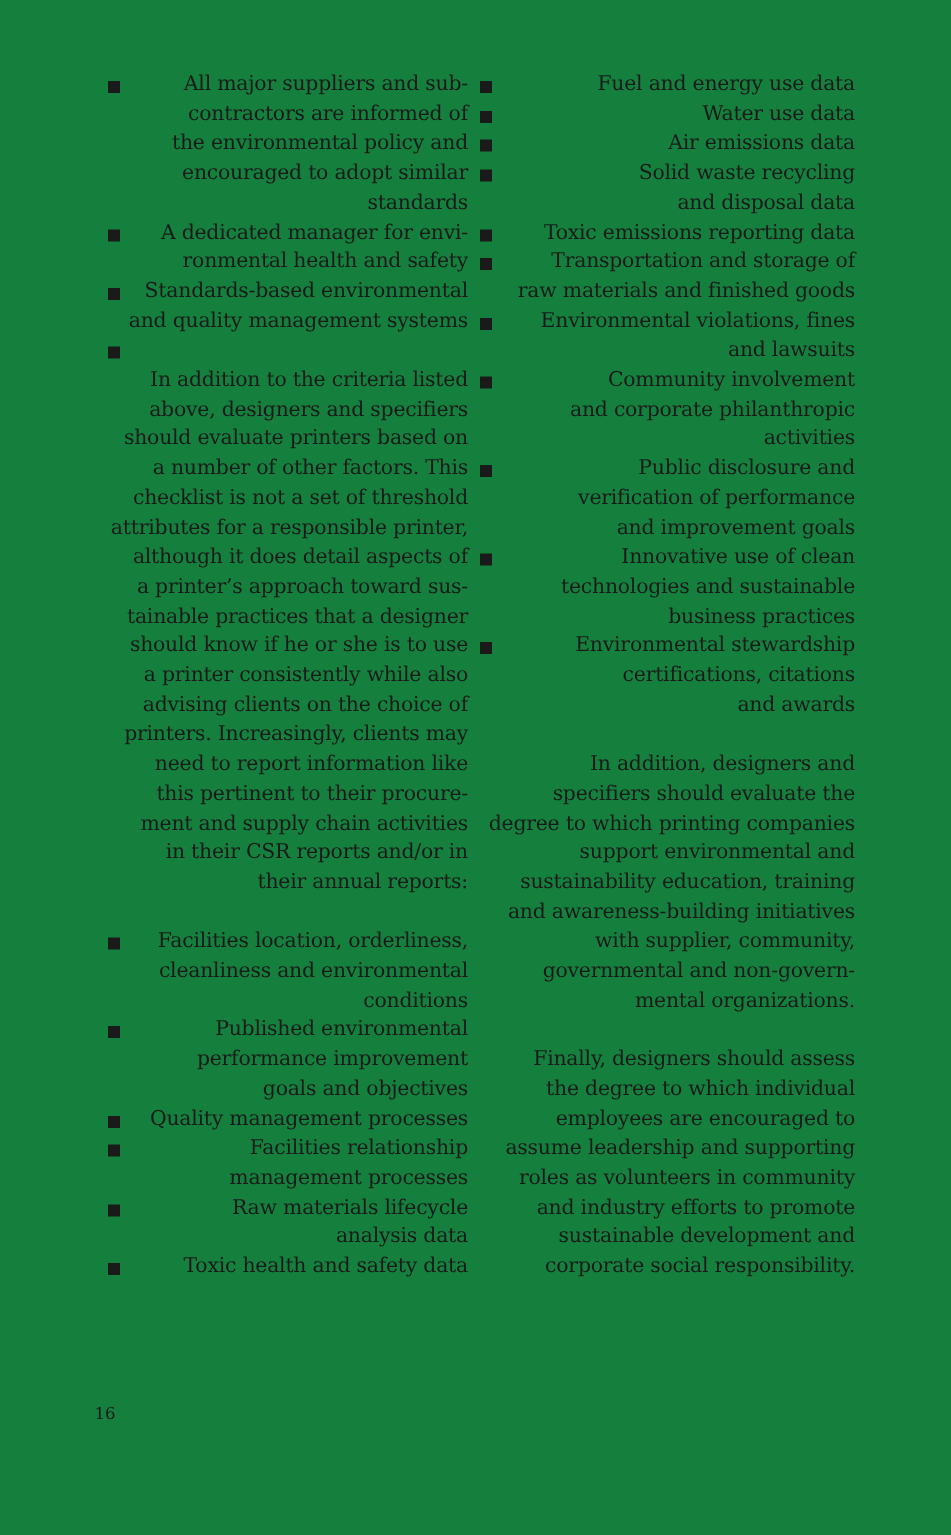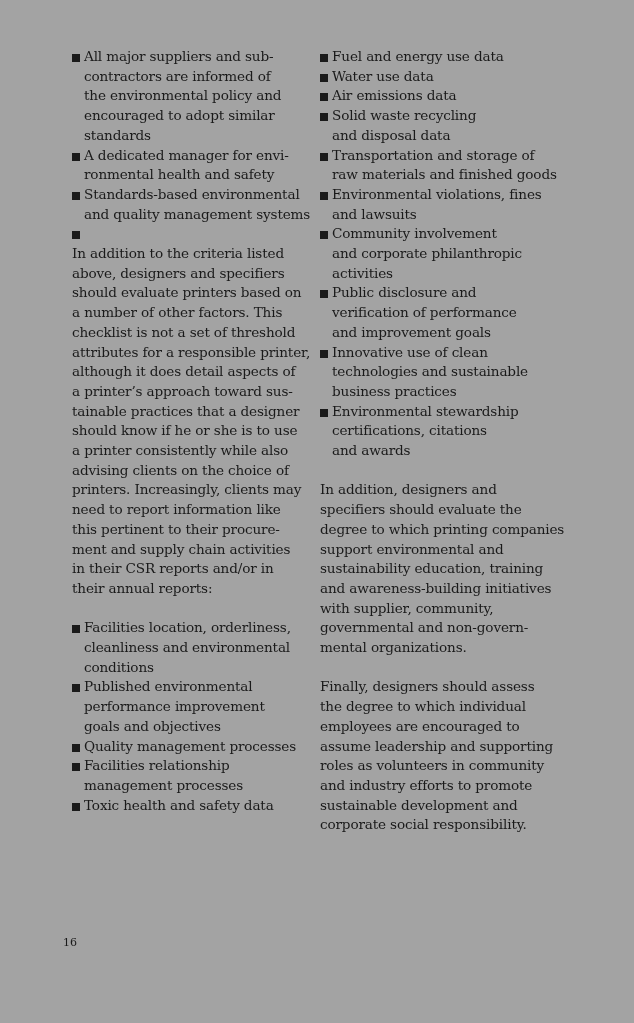--- a/index.html
+++ b/index.html
@@ -1,18 +1,18 @@
 <!DOCTYPE html>
 <html><head>
 <meta charset="utf-8">
 <style>
   html, body { margin: 0; padding: 0; background: #ffffff; }
   body { width: 634px; height: 1023px; position: relative; overflow: hidden; }
-  .page { position: absolute; left: 0; top: 0; width: 634px; height: 1023px; background: #a3a3a3; color: #1a1a1a;
-          font-family: "DejaVu Serif", "Liberation Serif", serif; }
+  .page { position: absolute; left: 0; top: 0; width: 634px; height: 1023px; background: #15803d; color: #1a1a1a;
+          font-family: "DejaVu Serif", "Liberation Serif", serif; text-align: right; }
   .col { position: absolute; top: 47px; font-size: 13.6px; line-height: 19.7px; letter-spacing: -0.15px; }
   .col-left { left: 72px; width: 240px; }
   .col-right { left: 320px; width: 250px; }
   ul.bullets { list-style: none; margin: 0; padding: 0; }
   ul.bullets li { position: relative; padding-left: 12px; white-space: pre-line; }
   ul.bullets li .bullet { position: absolute; left: 0; top: 7px; width: 8px; height: 8px; background: #1a1a1a; }
   p.para { margin: 0; white-space: pre-line; }
   .gap { height: 19.7px; }
   .page-number { position: absolute; left: 63px; top: 936px; font-size: 11px; color: #1a1a1a; }
 </style>
@@ -57,32 +57,34 @@
     <ul class="bullets">
       <li><span class="bullet"></span><span>Facilities location, orderliness,
 cleanliness and environmental
 conditions</span></li>
       <li><span class="bullet"></span><span>Published environmental
 performance improvement
 goals and objectives</span></li>
       <li><span class="bullet"></span><span>Quality management processes</span></li>
       <li><span class="bullet"></span><span>Facilities relationship
 management processes</span></li>
-      <li><span class="bullet"></span></li>
+      <li><span class="bullet"></span><span>Raw materials lifecycle
+analysis data</span></li>
       <li><span class="bullet"></span><span>Toxic health and safety data</span></li>
     </ul>
   </div>
 
   <div class="col col-right">
     <ul class="bullets">
       <li><span class="bullet"></span><span>Fuel and energy use data</span></li>
       <li><span class="bullet"></span><span>Water use data</span></li>
       <li><span class="bullet"></span><span>Air emissions data</span></li>
       <li><span class="bullet"></span><span>Solid waste recycling
 and disposal data</span></li>
+      <li><span class="bullet"></span><span>Toxic emissions reporting data</span></li>
       <li><span class="bullet"></span><span>Transportation and storage of
 raw materials and finished goods</span></li>
       <li><span class="bullet"></span><span>Environmental violations, fines
 and lawsuits</span></li>
       <li><span class="bullet"></span><span>Community involvement
 and corporate philanthropic
 activities</span></li>
       <li><span class="bullet"></span><span>Public disclosure and
 verification of performance
 and improvement goals</span></li>

